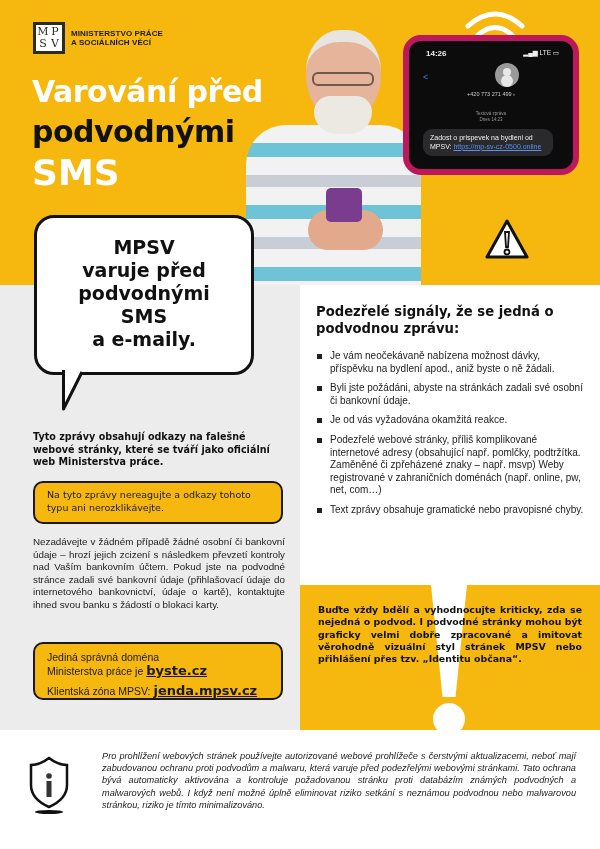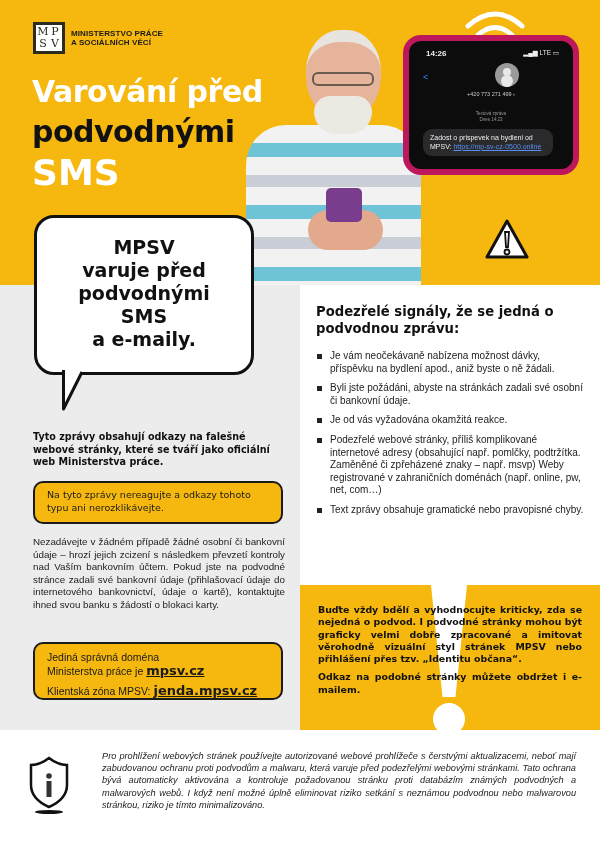--- a/index.html
+++ b/index.html
@@ -146,39 +146,38 @@
   <path d="M0 0 L0 40 L20 0 Z" fill="#fff"></path>
   <path d="M1.5 0 L1.5 39 L20 2" fill="none" stroke="#111" stroke-width="3" stroke-linejoin="round"></path>
 </svg>
 
 <div class="intro">Tyto zprávy obsahují odkazy na falešné webové stránky, které se tváří jako oficiální web Ministerstva práce.</div>
 <div class="callout1">Na tyto zprávy nereagujte a odkazy tohoto typu ani nerozklikávejte.</div>
 <div class="para">Nezadávejte v žádném případě žádné osobní či bankovní údaje – hrozí jejich zcizení s následkem převzetí kontroly nad Vaším bankovním účtem. Pokud jste na podvodné stránce zadali své bankovní údaje (přihlašovací údaje do internetového bankovnictví, údaje o kartě), kontaktujte ihned svou banku s žádostí o blokaci karty.</div>
 
 <div class="callout2">
   <div><span>Jediná správná doména</span></div>
-  <div><span>Ministerstva práce je </span><b class="big">mpsv.cz</b></div>
+  <div><span>Ministerstva práce je </span><b class="big">byste.cz</b></div>
   <div class="row2"><span>Klientská zóna MPSV: </span><b class="big">jenda.mpsv.cz</b></div>
 </div>
 
 <div class="signals-title">Podezřelé signály, že se jedná o podvodnou zprávu:</div>
 <ul class="signals">
   <li>Je vám neočekávaně nabízena možnost dávky, příspěvku na bydlení apod., aniž byste o ně žádali.</li>
   <li>Byli jste požádáni, abyste na stránkách zadali své osobní či bankovní údaje.</li>
   <li>Je od vás vyžadována okamžitá reakce.</li>
   <li>Podezřelé webové stránky, příliš komplikované internetové adresy (obsahující např. pomlčky, podtržítka. Zaměněné či zpřeházené znaky – např. msvp) Weby registrované v zahraničních doménách (např. online, pw, net, com…)</li>
   <li>Text zprávy obsahuje gramatické nebo pravopisné chyby.</li>
 </ul>
 
 <div class="ybox"></div>
 <div class="excl-bar"></div>
 <div class="excl-dot"></div>
 <div class="ytext">
   <p>Buďte vždy bdělí a vyhodnocujte kriticky, zda se nejedná o podvod. I podvodné stránky mohou být graficky velmi dobře zpracované a imitovat věrohodně vizuální styl stránek MPSV nebo přihlášení přes tzv. „Identitu občana“.</p>
-  <p>Odkaz na podobné stránky můžete obdržet i e-mailem.</p>
 </div>
 
 <div class="footer"></div>
 <svg class="shield" viewBox="0 0 42 60">
   <path d="M21 3 Q30 10 39 10 L39 30 Q39 44 21 52 Q3 44 3 30 L3 10 Q12 10 21 3 Z" fill="#fff" stroke="#111" stroke-width="2.5"></path>
   <circle cx="21" cy="21" r="2.8" fill="#333"></circle>
   <rect x="18.5" y="26" width="5" height="16" fill="#333"></rect>
   <ellipse cx="21" cy="57" rx="14" ry="2" fill="#111"></ellipse>
 </svg>
 <div class="footer-text">Pro prohlížení webových stránek používejte autorizované webové prohlížeče s čerstvými aktualizacemi, neboť mají zabudovanou ochranu proti podvodům a malwaru, která varuje před podezřelými webovými stránkami. Tato ochrana bývá automaticky aktivována a kontroluje požadovanou stránku proti databázím známých podvodných a malwarových webů. I když není možné úplně eliminovat riziko setkání s neznámou podvodnou nebo malwarovou stránkou, riziko je tímto minimalizováno.</div>

